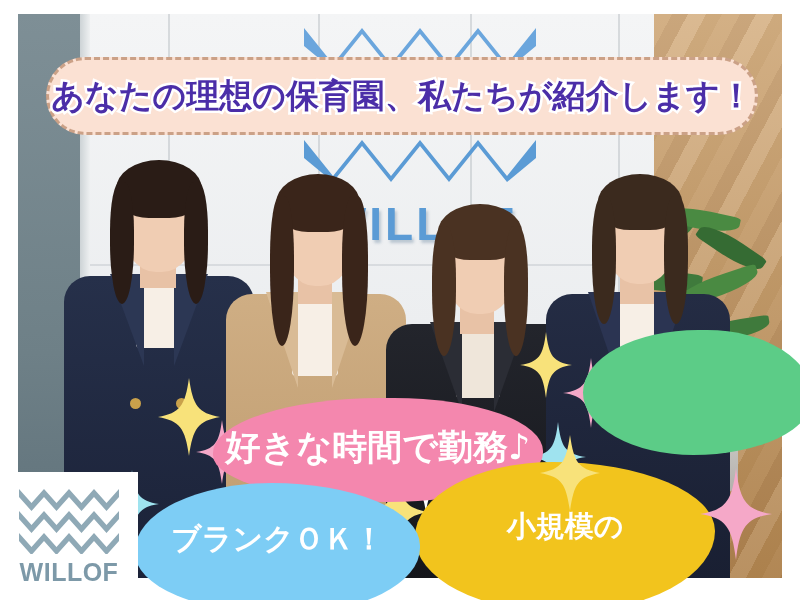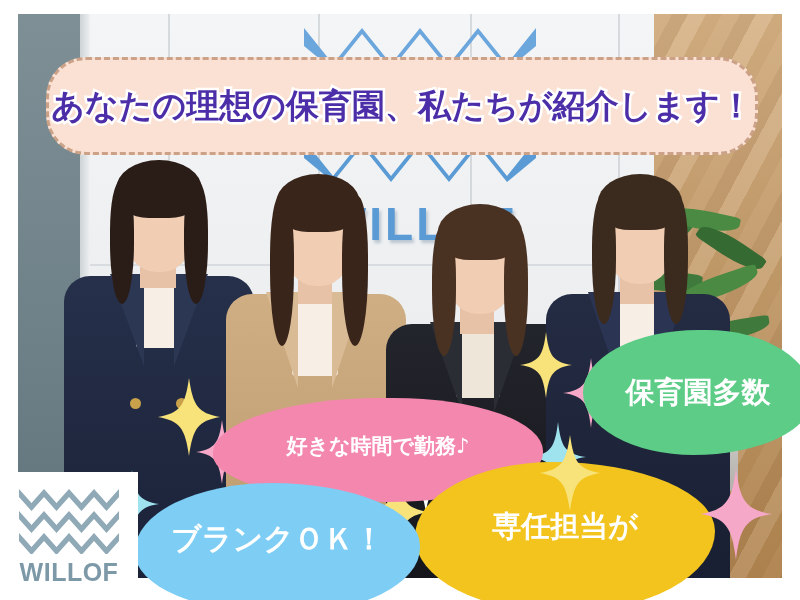--- a/index.html
+++ b/index.html
@@ -98,21 +98,21 @@
   }
   .hair-side { position:absolute; background:#2a1c16; border-radius:40% 40% 50% 50%; }
   .neck { position:absolute; background:#e8c2a6; }
   .body { position:absolute; border-radius:26px 26px 0 0; }
   .shirt { position:absolute; background:#f7efe6; border-radius:4px; }
   .lapelL, .lapelR { position:absolute; }
 
   
   .banner {
     position:absolute;
-    left:46px; top:57px; width:712px; height:98px;
+    left:46px; top:57px; width:712px; height:78px;
     background:#fbe1d3;
     border:3px dashed #cba187;
     border-radius:40px;
     display:flex; align-items:center; justify-content:center;
   }
   .banner-text {
     font-size:33px;
     font-weight:700;
     color:#4b2ea8;
     letter-spacing:0px;
@@ -130,21 +130,21 @@
     color:#ffffff;
     font-weight:700;
     line-height:1.22;
     font-family:"DejaVu Sans","Liberation Sans",sans-serif;
   }
 
   .bubble-pink {
     left:213px; top:398px; width:330px; height:104px;
     background:#f487ae;
     border-radius:52% 46% 48% 54% / 54% 52% 48% 46%;
-    font-size:21px;
+    font-size:35px;
     padding-bottom:6px;
   }
   .bubble-green {
     left:583px; top:330px; width:230px; height:125px;
     background:#5ccc87;
     border-radius:50% 46% 52% 48% / 50% 54% 46% 50%;
     font-size:29px;
   }
   .bubble-blue {
     left:135px; top:483px; width:285px; height:130px;
@@ -307,31 +307,30 @@
   </svg>
   <svg class="spark" style="left:366px; top:472px; width:62px; height:80px;" viewBox="0 0 62 80">
     <path d="M31 0 C35 29 40 36 62 40 C40 44 35 51 31 80 C27 51 22 44 0 40 C22 36 27 29 31 0 Z" fill="#f8e27a"></path>
   </svg>
   <svg class="spark" style="left:405px; top:458px; width:42px; height:54px;" viewBox="0 0 42 54">
     <path d="M21 0 C24 19 27 24 42 27 C27 30 24 35 21 54 C18 35 15 30 0 27 C15 24 18 19 21 0 Z" fill="#ffffff"></path>
   </svg>
 
   <div class="bubble bubble-green">
     <div>
-      <div>保育園多数</div>
     </div>
   </div>
 
   <div class="bubble bubble-pink">
     <span>好きな時間で勤務♪</span>
   </div>
 
   <div class="bubble bubble-yellow">
     <div>
-      <div>専任担当が</div>
+      <div>小規模の</div>
     </div>
   </div>
 
   <div class="bubble bubble-blue">
     <span>ブランクＯＫ！</span>
   </div>
 
   <svg class="spark" style="left:540px; top:435px; width:60px; height:76px;" viewBox="0 0 60 76">
     <path d="M30 0 C34 27 38 34 60 38 C38 42 34 49 30 76 C26 49 22 42 0 38 C22 34 26 27 30 0 Z" fill="#f8e27a"></path>
   </svg>

